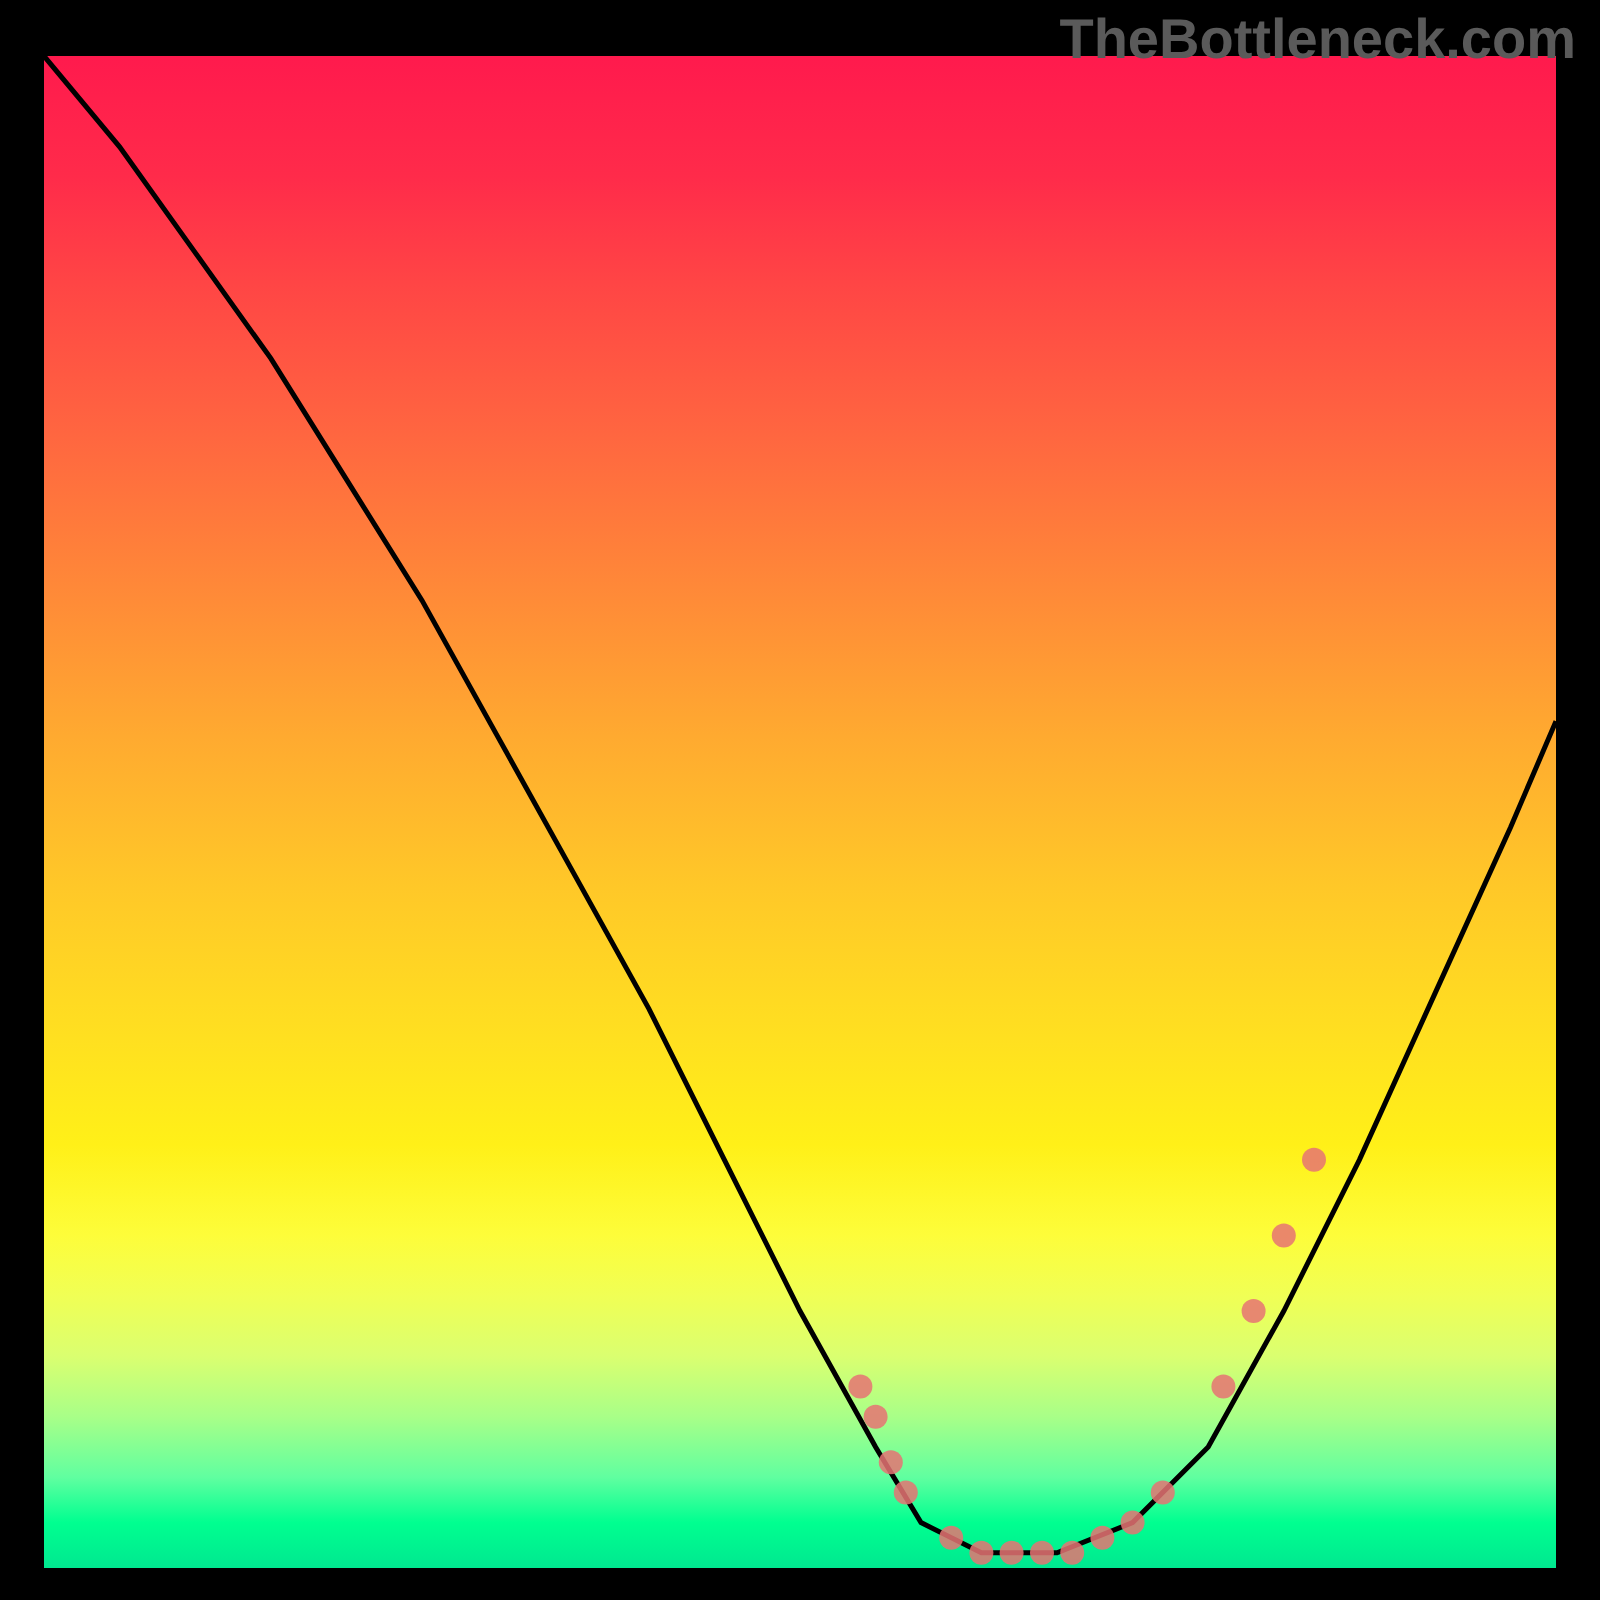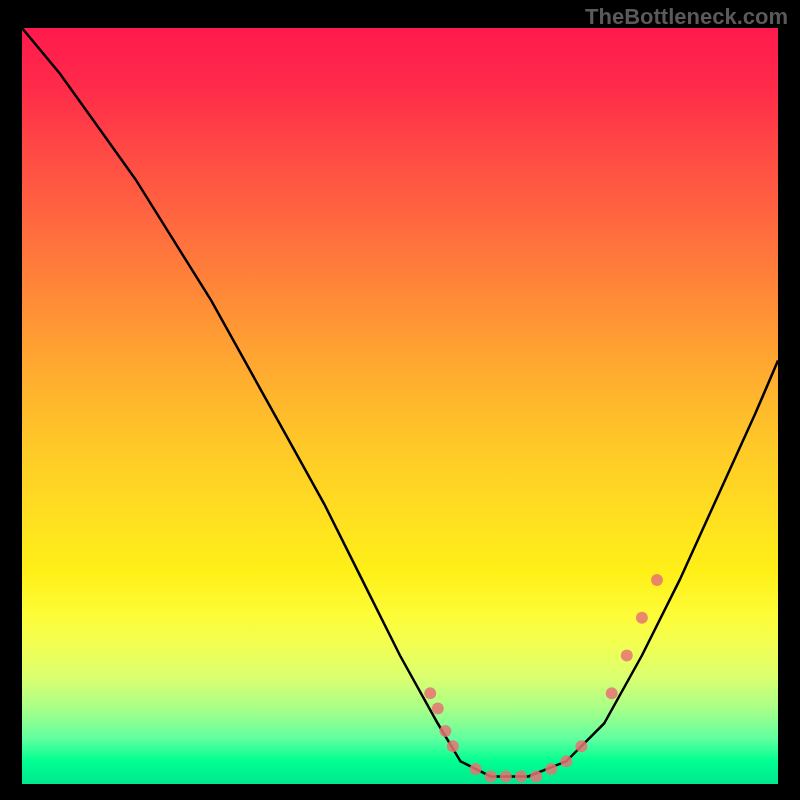--- a/index.html
+++ b/index.html
@@ -8,21 +8,21 @@
     height: 800px;
     background: #000;
     position: relative;
     font-family: Arial, sans-serif;
   }
   .watermark {
     position: absolute;
     top: 4px;
     right: 12px;
     color: #5a5a5a;
-    font-size: 22px;
+    font-size: 28px;
     font-weight: bold;
     z-index: 10;
   }
   .plot-area {
     position: absolute;
     left: 22px;
     top: 28px;
     width: 756px;
     height: 756px;
     background: linear-gradient(to bottom,

